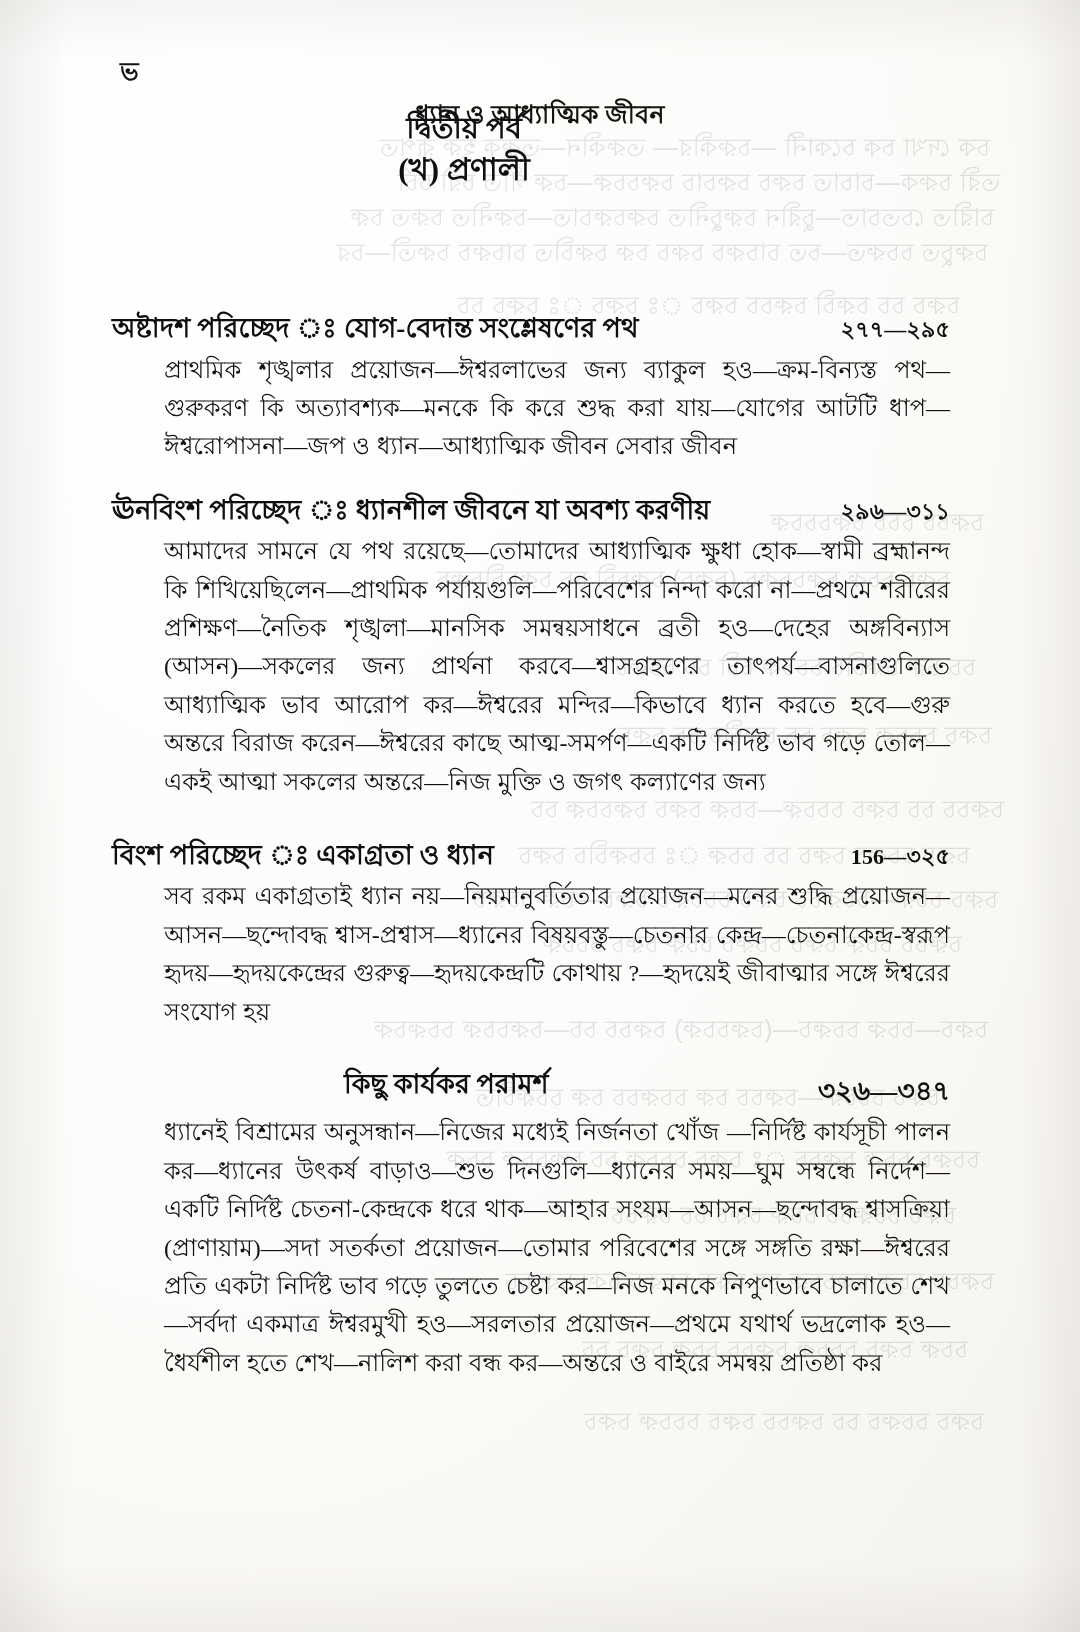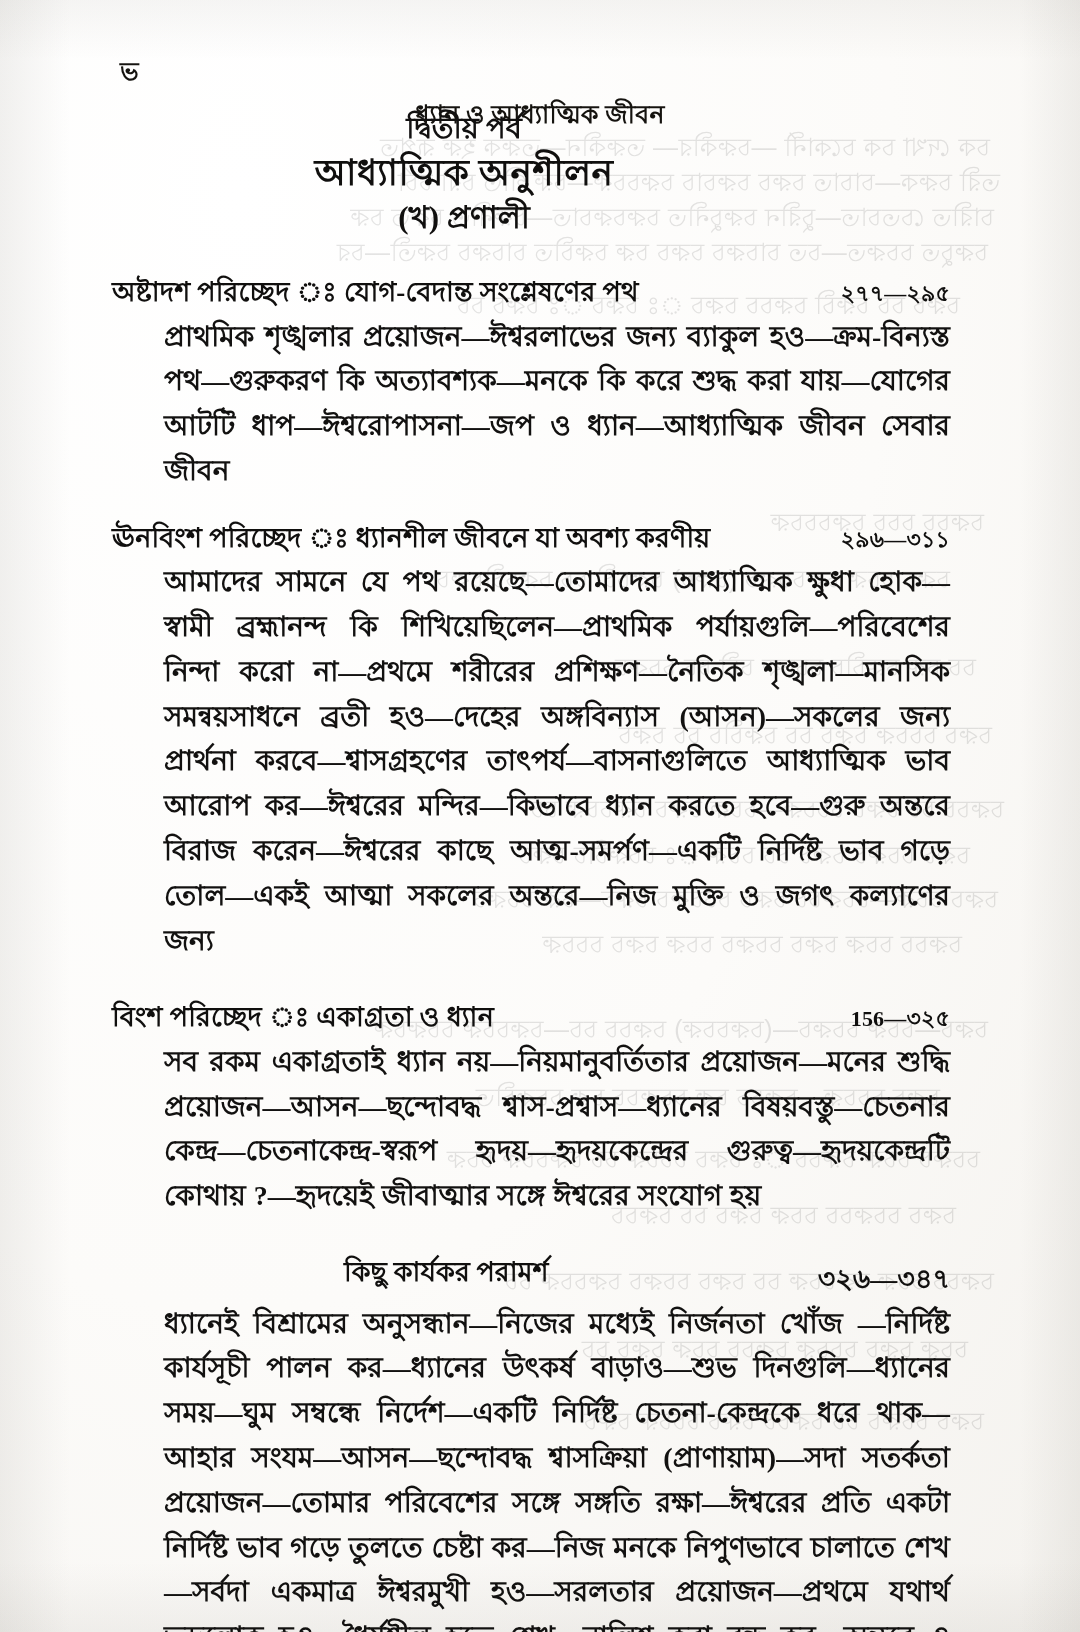--- a/index.html
+++ b/index.html
@@ -113,21 +113,21 @@
     color: #100f0e;
   }
 
   
   .toc {
     position: absolute;
     top: 272px;
     left: 112px;
     width: 838px;
   }
-  .entry { margin-bottom: 14px; }
+  .entry { margin-bottom: 14px; margin-top: 36px; }
 
   .entry-head {
     display: flex;
     align-items: baseline;
     font-size: 27px;
     font-weight: 700;
     letter-spacing: .2px;
     color: #100f0e;
     line-height: 1.5;
   }
@@ -147,30 +147,29 @@
     font-size: 27px;
     font-weight: 700;
     color: #100f0e;
     line-height: 1.5;
     padding-left: 232px;
   }
   .entry-head-cont .dots { flex: 1 1 auto; }
   .entry-head-cont .pages { white-space: nowrap; padding-left: 18px; margin-top: 14px; }
 
   .entry-desc {
-    font-size: 28px;
+    font-size: 24px;
     line-height: 1.60;
     text-align: justify;
     text-align-last: left;
     text-justify: inter-word;
     padding-left: 52px;
     padding-top: 2px;
     color: #121110;
     word-spacing: 1px;
-    font-weight: bold;
   }
   .entry-desc.hang { padding-left: 52px; text-indent: 0; }
 </style>
 </head>
 <body>
 
 <div class="page">
 
   <div class="ghost-layer">
     <div class="ghost-line" style="left:90px; top:128px;">চক দেখা  চক  চকোর্নী —চরুকীর— তরুকীন—তরুক হরু  রূপত</div>
@@ -197,21 +196,20 @@
 
   <div class="content">
 
     <div class="running-head">
       <span class="folio">ভ</span>
       <span class="head-title">ধ্যান ও আধ্যাত্মিক জীবন</span>
     </div>
 
     <div class="part-block">
       <div class="part-label">দ্বিতীয় পর্ব</div>
-      <div class="part-name">আধ্যাত্মিক অনুশীলন</div>
       <div class="part-sub">(খ) প্রণালী</div>
     </div>
 
     <div class="toc">
 
       <div class="entry">
         <div class="entry-head">
           <span class="chapter-title">অষ্টাদশ  পরিচ্ছেদ ঃ যোগ-বেদান্ত সংশ্লেষণের পথ</span>
           <span class="dots"></span>
           <span class="pages">২৭৭—২৯৫</span>

